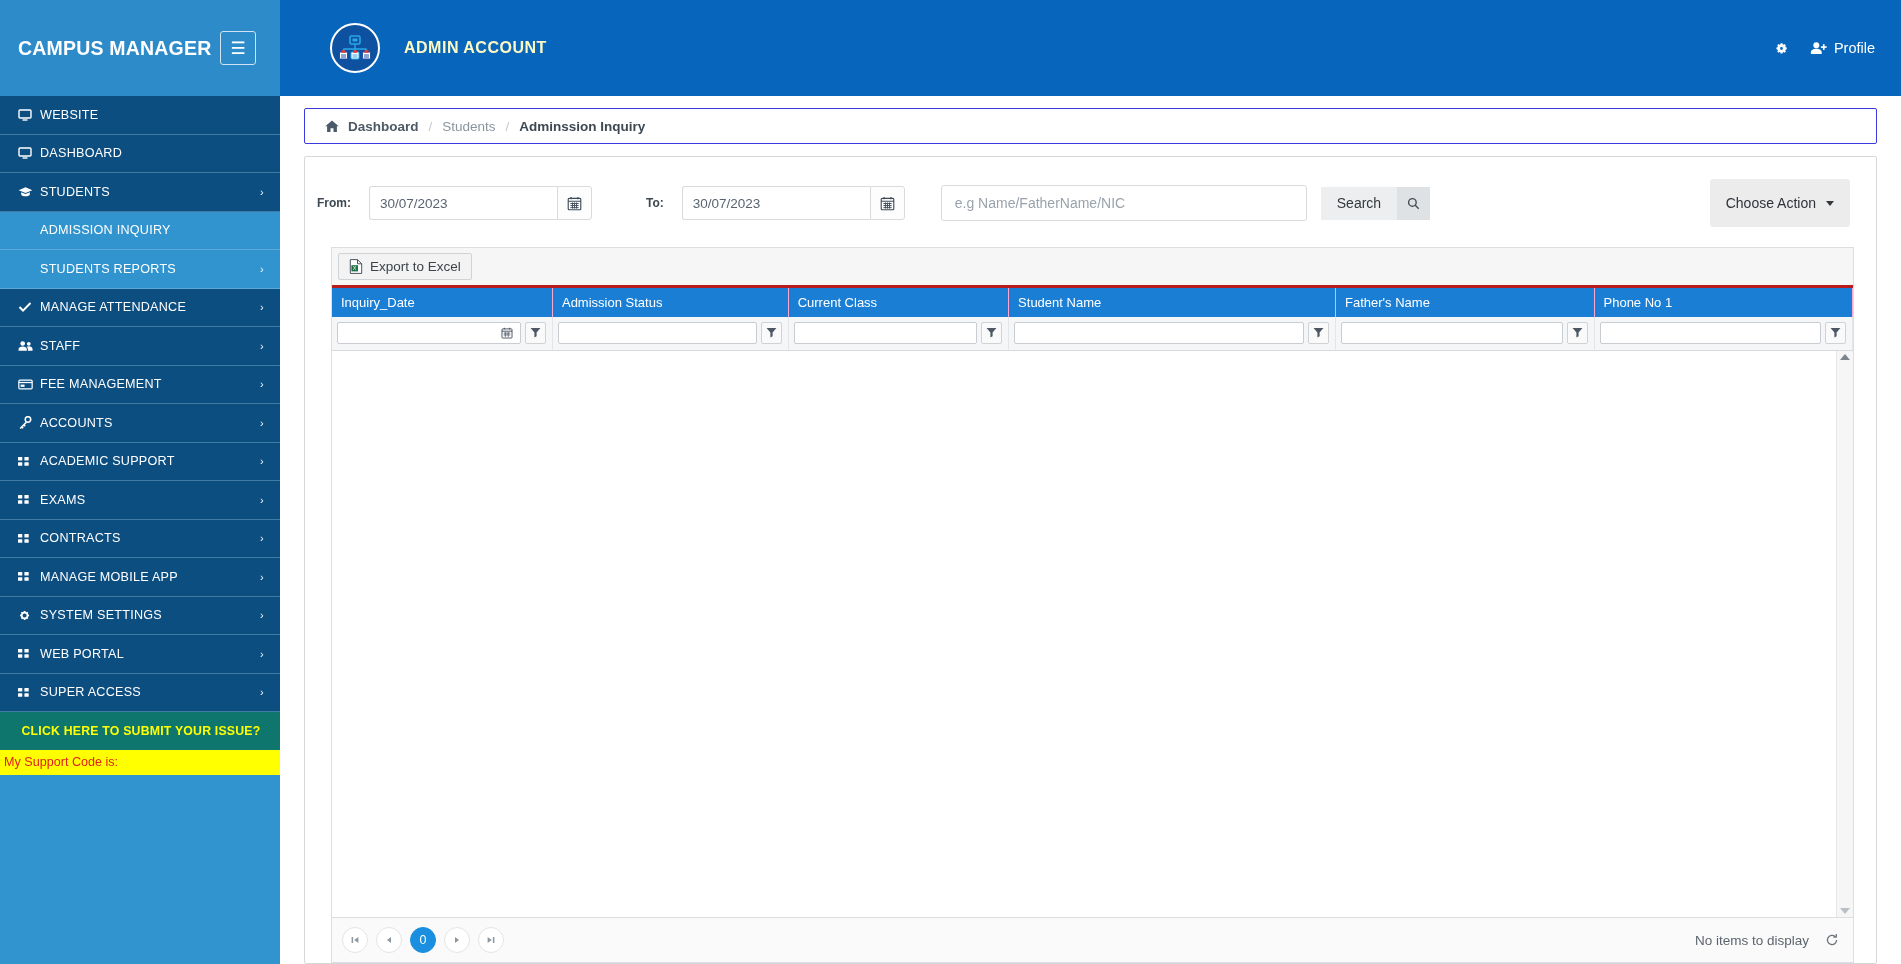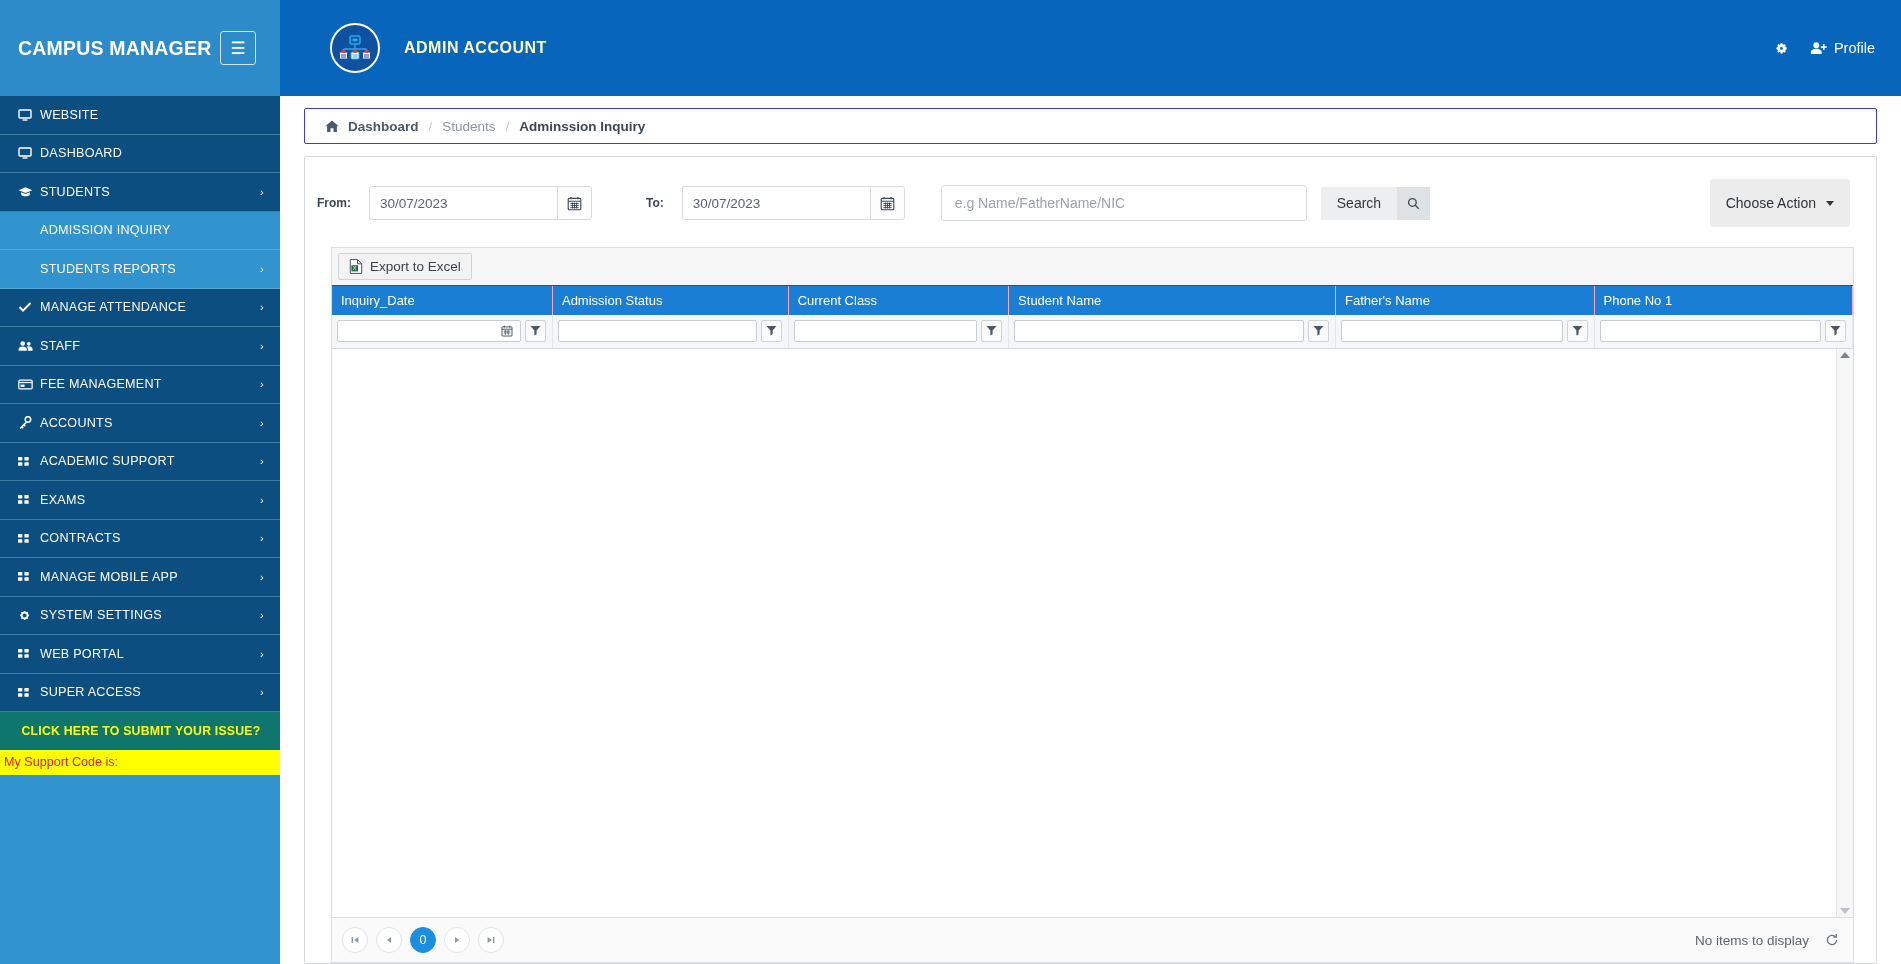--- a/index.html
+++ b/index.html
@@ -209,21 +209,21 @@
   .grid-wrap {
     margin: 0 22px 0 26px;
     border: 1px solid #dcdfe2;
     flex: 1;
     display: flex; flex-direction: column;
     overflow: hidden;
     background: #fff;
   }
   .grid-toolbar {
     background: #f6f6f6;
-    border-bottom: 1px solid #b91c1c;
+    border-bottom: 3px solid #b91c1c;
     padding: 5px 6px;
     display: flex;
   }
   .excel-btn {
     background: #f3f3f3;
     border: 1px solid #cfd3d6;
     border-radius: 2px;
     height: 27px; padding: 0 10px;
     display: flex; align-items: center; gap: 7px;
     font-size: 13.5px; color: #3c434a;

